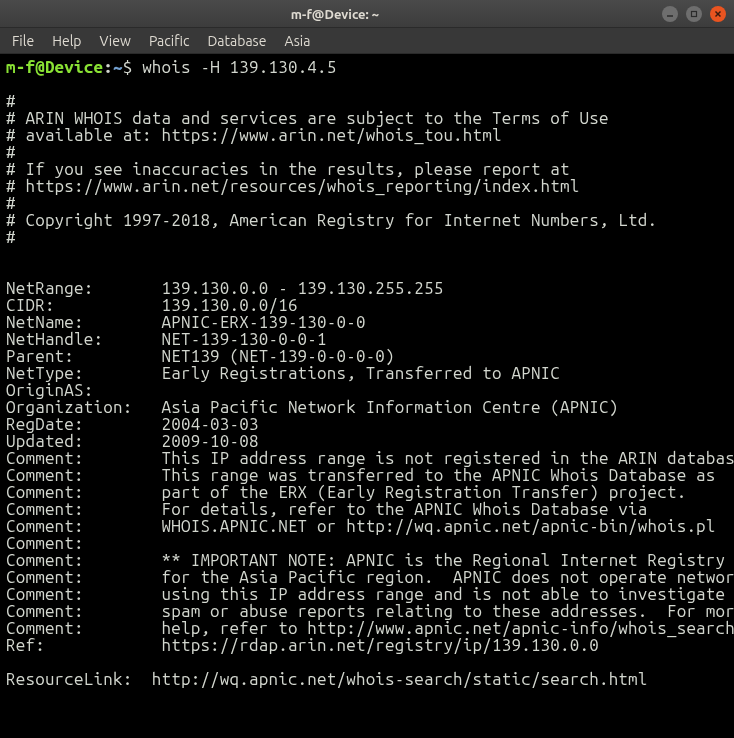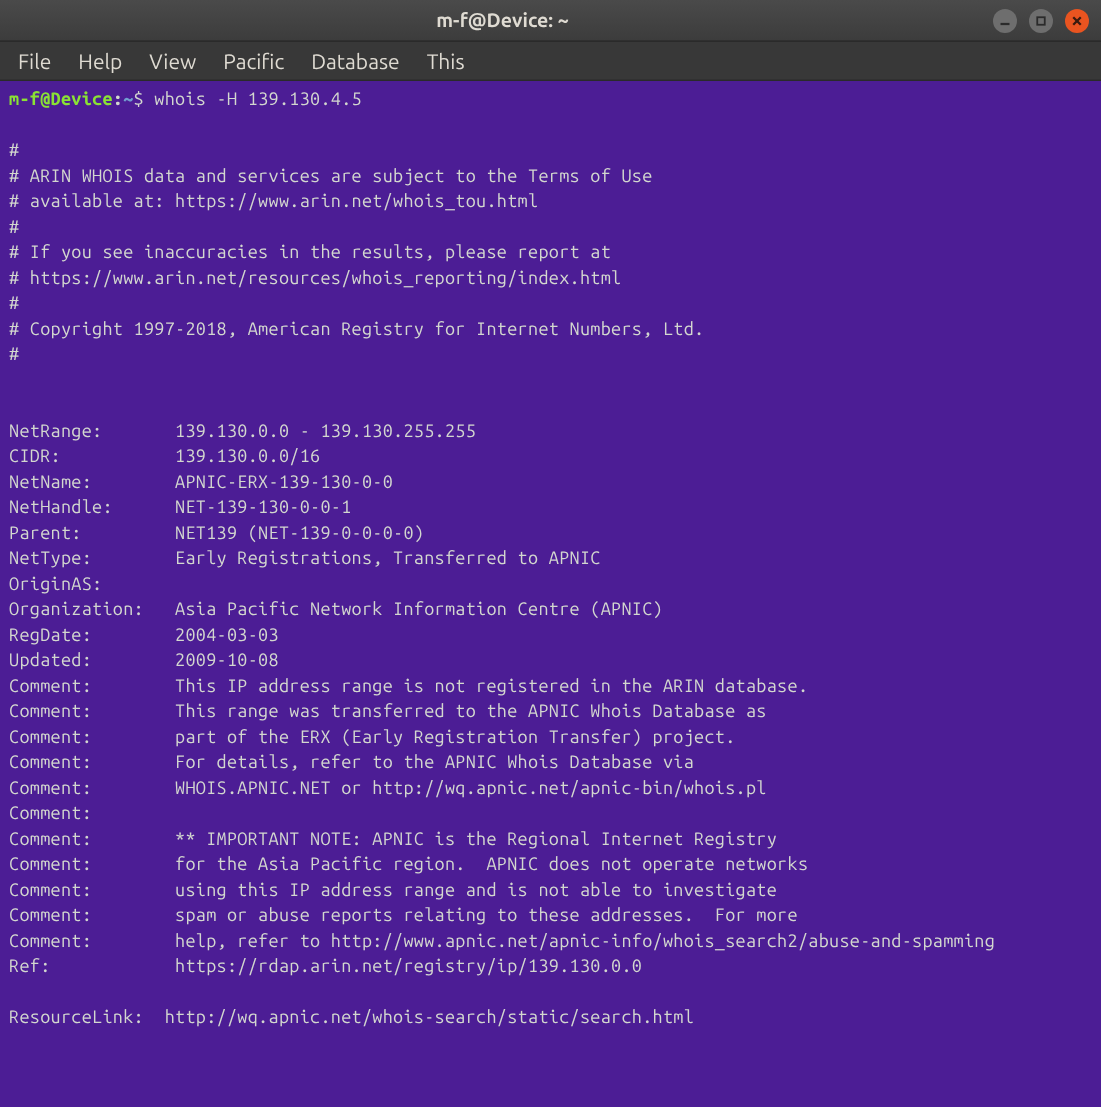--- a/index.html
+++ b/index.html
@@ -64,23 +64,23 @@
       font-size: 14px;
       color: #dfdbd2;
       gap: 2px;
       border-bottom: 1px solid #2a2a2a;
     }
     .menu-item {
       padding: 3px 8px;
       cursor: pointer;
     }
     .terminal {
-      background: #4c1d95;
+      background: #000000;
       padding: 4px 6px;
-      font-size: 12px;
+      font-size: 17px;
       line-height: 17px;
       white-space: pre;
       height: calc(100% - 54px);
       overflow: hidden;
       letter-spacing: 0.2px;
     }
     .prompt-user {
       color: #8ae234;
       font-weight: bold;
     }
@@ -126,21 +126,21 @@
     </div>
   </div>
 </div>
 
 <div class="menubar">
   <div class="menu-item">File</div>
   <div class="menu-item">Help</div>
   <div class="menu-item">View</div>
   <div class="menu-item">Pacific</div>
   <div class="menu-item">Database</div>
-  <div class="menu-item">This</div>
+  <div class="menu-item">Asia</div>
 </div>
 
 <div class="terminal"><span class="prompt-user">m-f@Device</span><span class="prompt-colon">:</span><span class="prompt-path">~</span><span class="prompt-dollar">$ </span><span class="cmd">whois -H 139.130.4.5</span>
 <span class="out">
 #
 # ARIN WHOIS data and services are subject to the Terms of Use
 # available at: https://www.arin.net/whois_tou.html
 #
 # If you see inaccuracies in the results, please report at
 # https://www.arin.net/resources/whois_reporting/index.html

